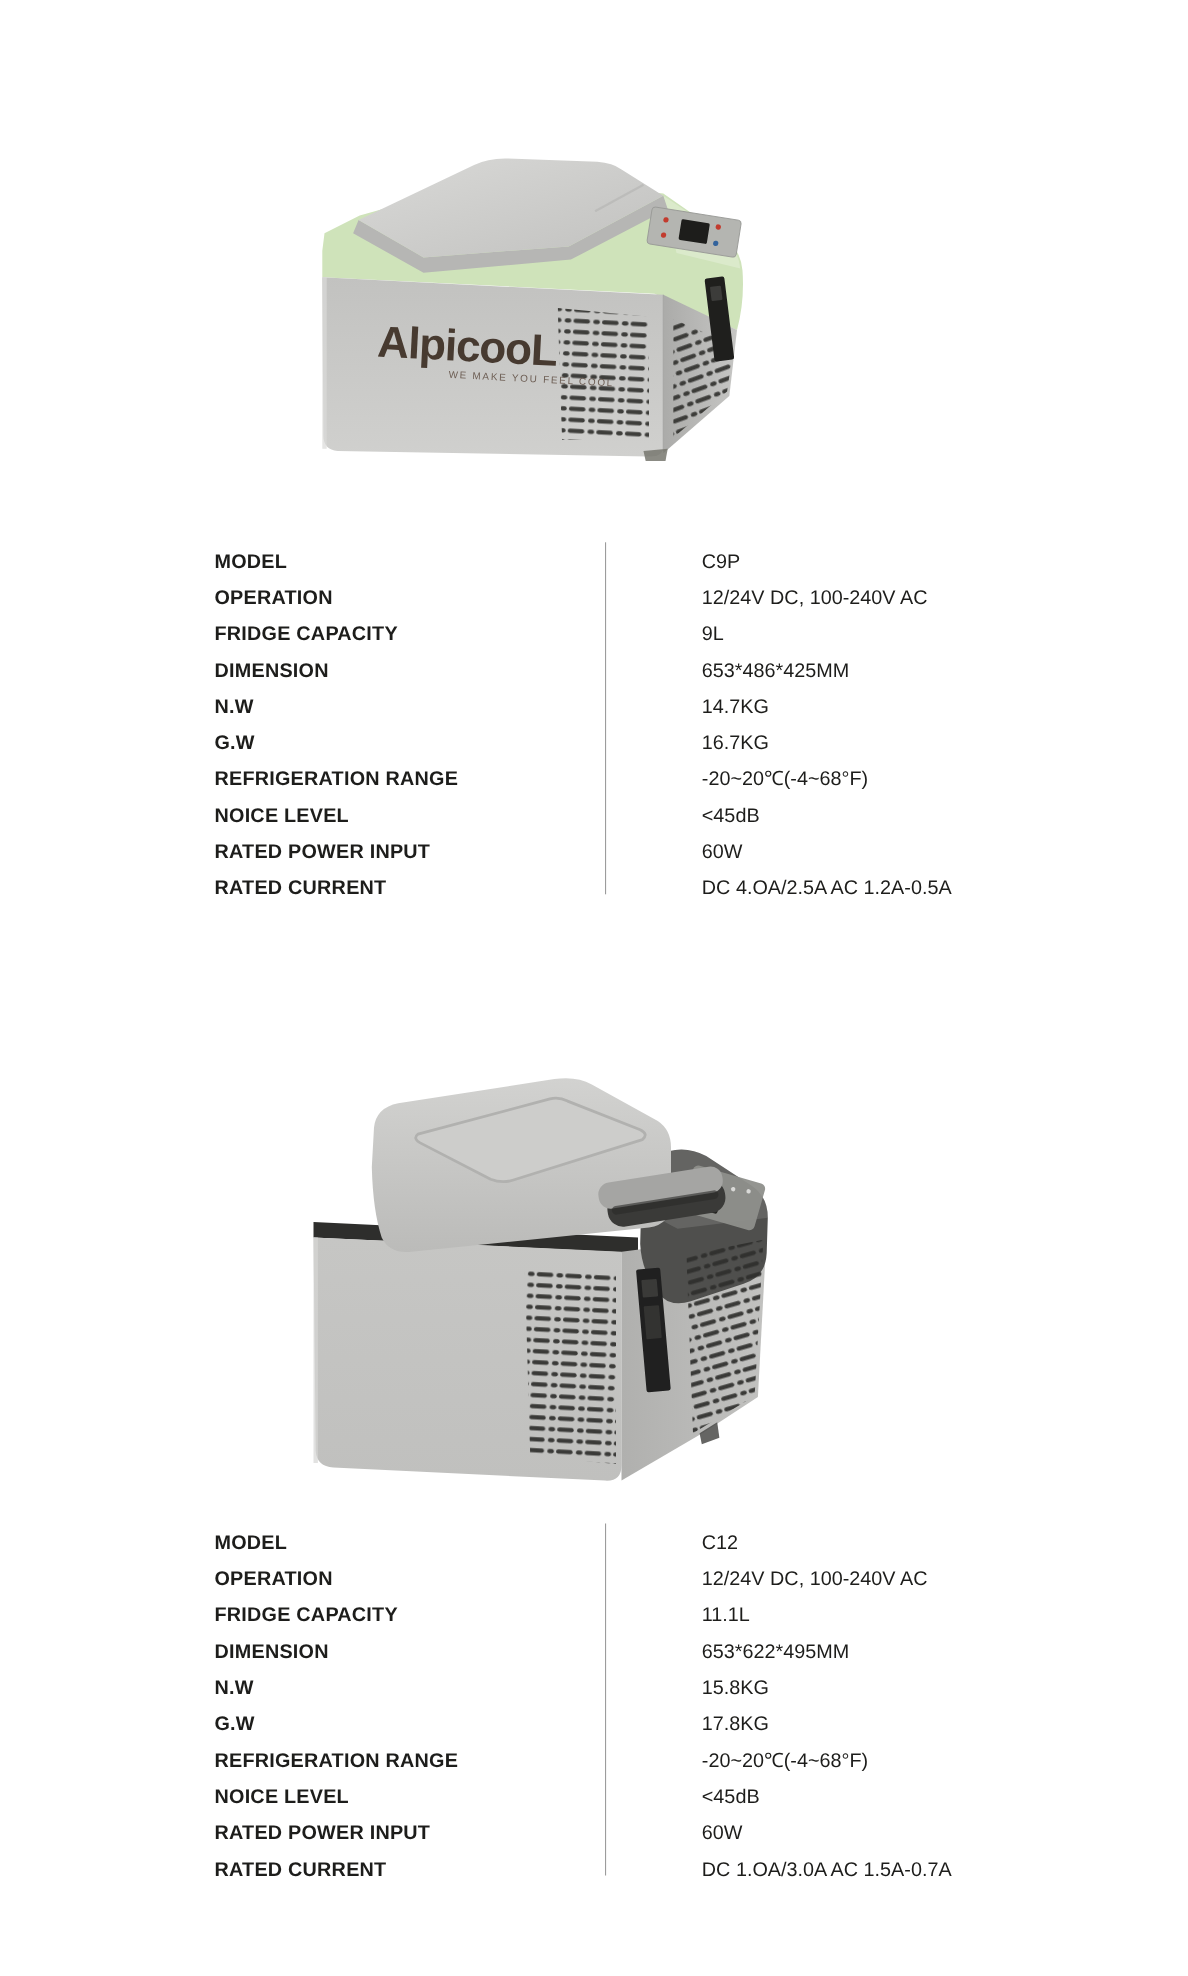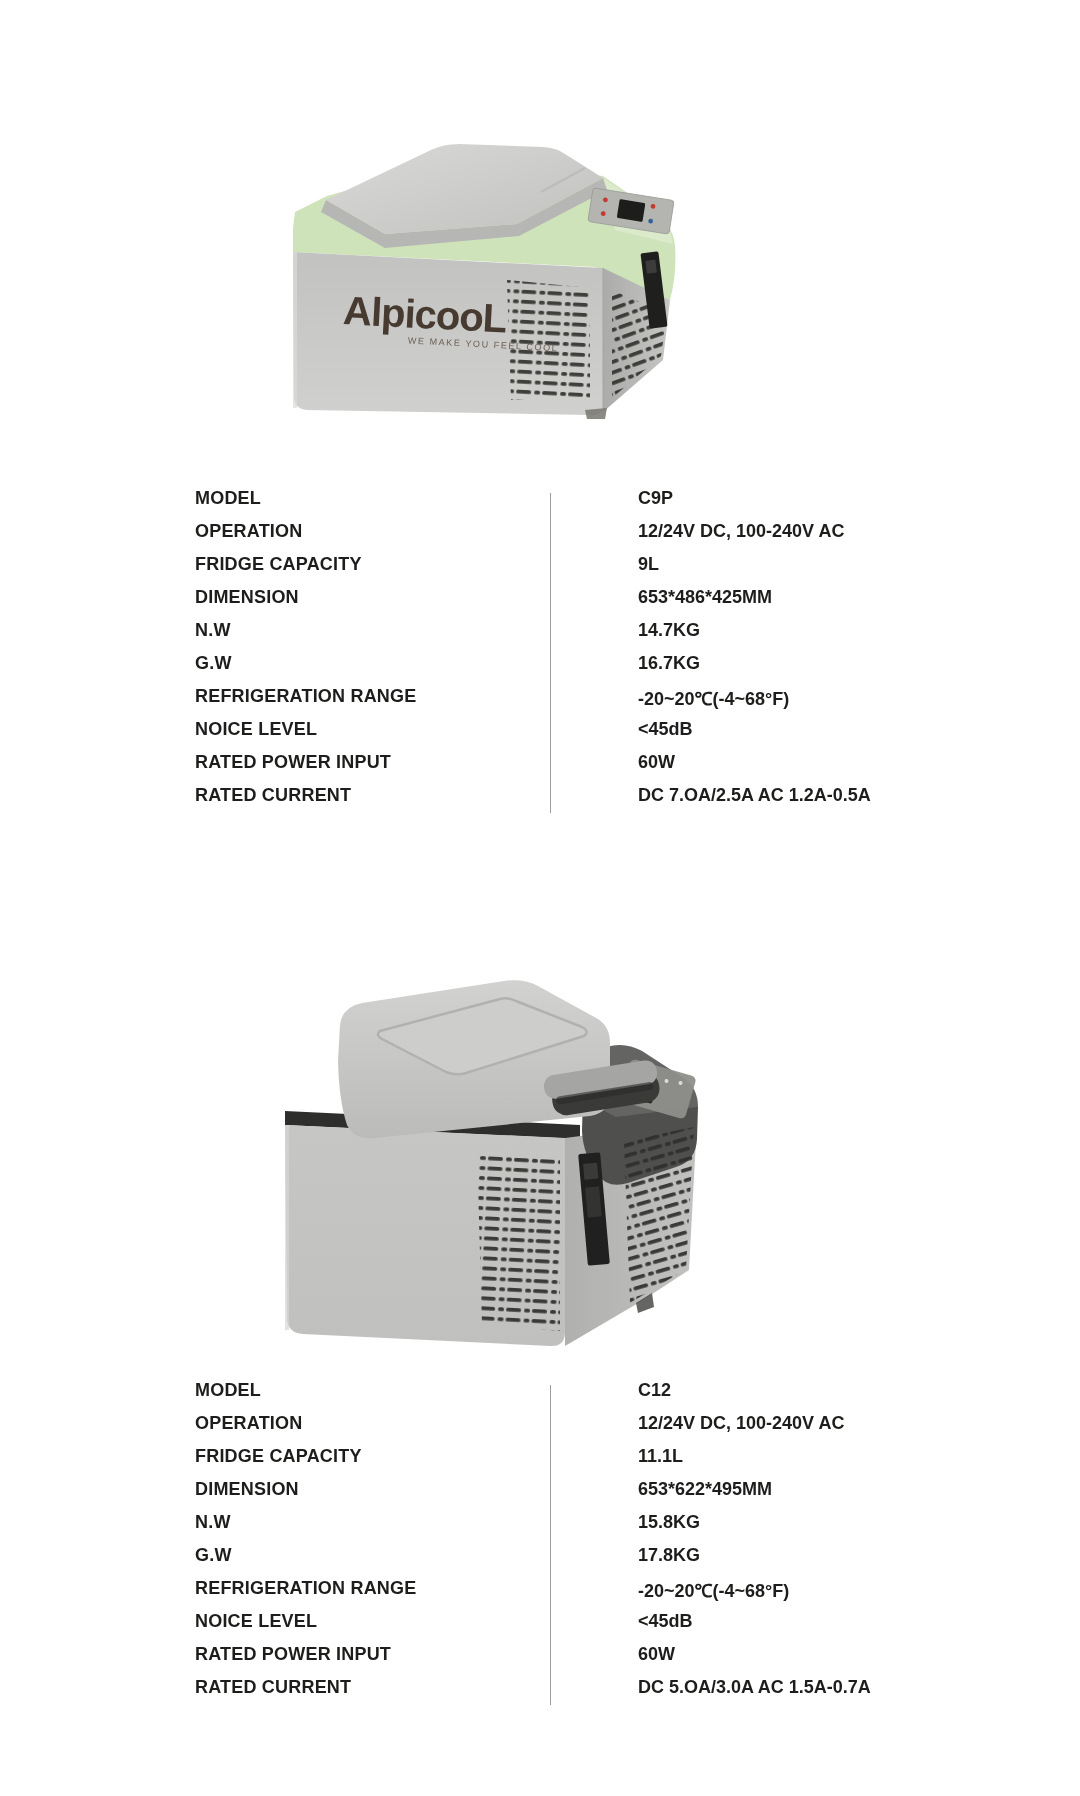--- a/index.html
+++ b/index.html
@@ -12,23 +12,23 @@
     color:#1d1d1b;
   }
   .fig{position:absolute}
   .fig svg{width:100%;height:100%;display:block;font-family:"Liberation Sans",sans-serif}
   #fig1{left:285px;top:138px;width:395px;height:290px}
   #fig2{left:276px;top:855px;width:436px;height:498px}
 
   .spec-table{position:absolute;left:195px;width:720px}
   #table1{top:488px}
   #table2{top:1380px}
-  .spec-row{display:flex;align-items:flex-start;height:33px}
+  .spec-row{display:flex;align-items:flex-end;height:33px}
   .spec-label{width:443px;font-size:18px;font-weight:bold;letter-spacing:.2px;white-space:nowrap}
-  .spec-value{flex:1;font-size:18px;font-weight:bold;white-space:nowrap}
+  .spec-value{flex:1;font-size:18px;font-weight:normal;white-space:nowrap}
   .divider{position:absolute;left:355px;top:5px;width:1px;height:320px;background:#9c9c9c}
 </style>
 </head>
 <body>
 
 <div class="fig" id="fig1">
 <svg viewBox="0 0 395 290" aria-hidden="true">
   <defs>
     <linearGradient id="lg-lid1" x1="0" y1="0" x2="1" y2="1">
       <stop offset="0" stop-color="#d9d9d7"></stop>
@@ -133,21 +133,21 @@
     <div class="spec-row">
       <div class="spec-label">NOICE LEVEL</div>
       <div class="spec-value">&lt;45dB</div>
     </div>
     <div class="spec-row">
       <div class="spec-label">RATED POWER INPUT</div>
       <div class="spec-value">60W</div>
     </div>
     <div class="spec-row">
       <div class="spec-label">RATED CURRENT</div>
-      <div class="spec-value">DC 7.OA/2.5A AC 1.2A-0.5A</div>
+      <div class="spec-value">DC 4.OA/2.5A AC 1.2A-0.5A</div>
     </div>
   </div>
 
 <div class="fig" id="fig2">
 <svg viewBox="0 0 436 498" aria-hidden="true">
   <defs>
     <linearGradient id="lg-lid2" x1="0" y1="0" x2="0" y2="1">
       <stop offset="0" stop-color="#d2d2d0"></stop>
           <stop offset="1" stop-color="#bbbbb9"></stop>
     </linearGradient>
@@ -249,15 +249,15 @@
     <div class="spec-row">
       <div class="spec-label">NOICE LEVEL</div>
       <div class="spec-value">&lt;45dB</div>
     </div>
     <div class="spec-row">
       <div class="spec-label">RATED POWER INPUT</div>
       <div class="spec-value">60W</div>
     </div>
     <div class="spec-row">
       <div class="spec-label">RATED CURRENT</div>
-      <div class="spec-value">DC 5.OA/3.0A AC 1.5A-0.7A</div>
+      <div class="spec-value">DC 1.OA/3.0A AC 1.5A-0.7A</div>
     </div>
   </div>
 
 </body></html>

